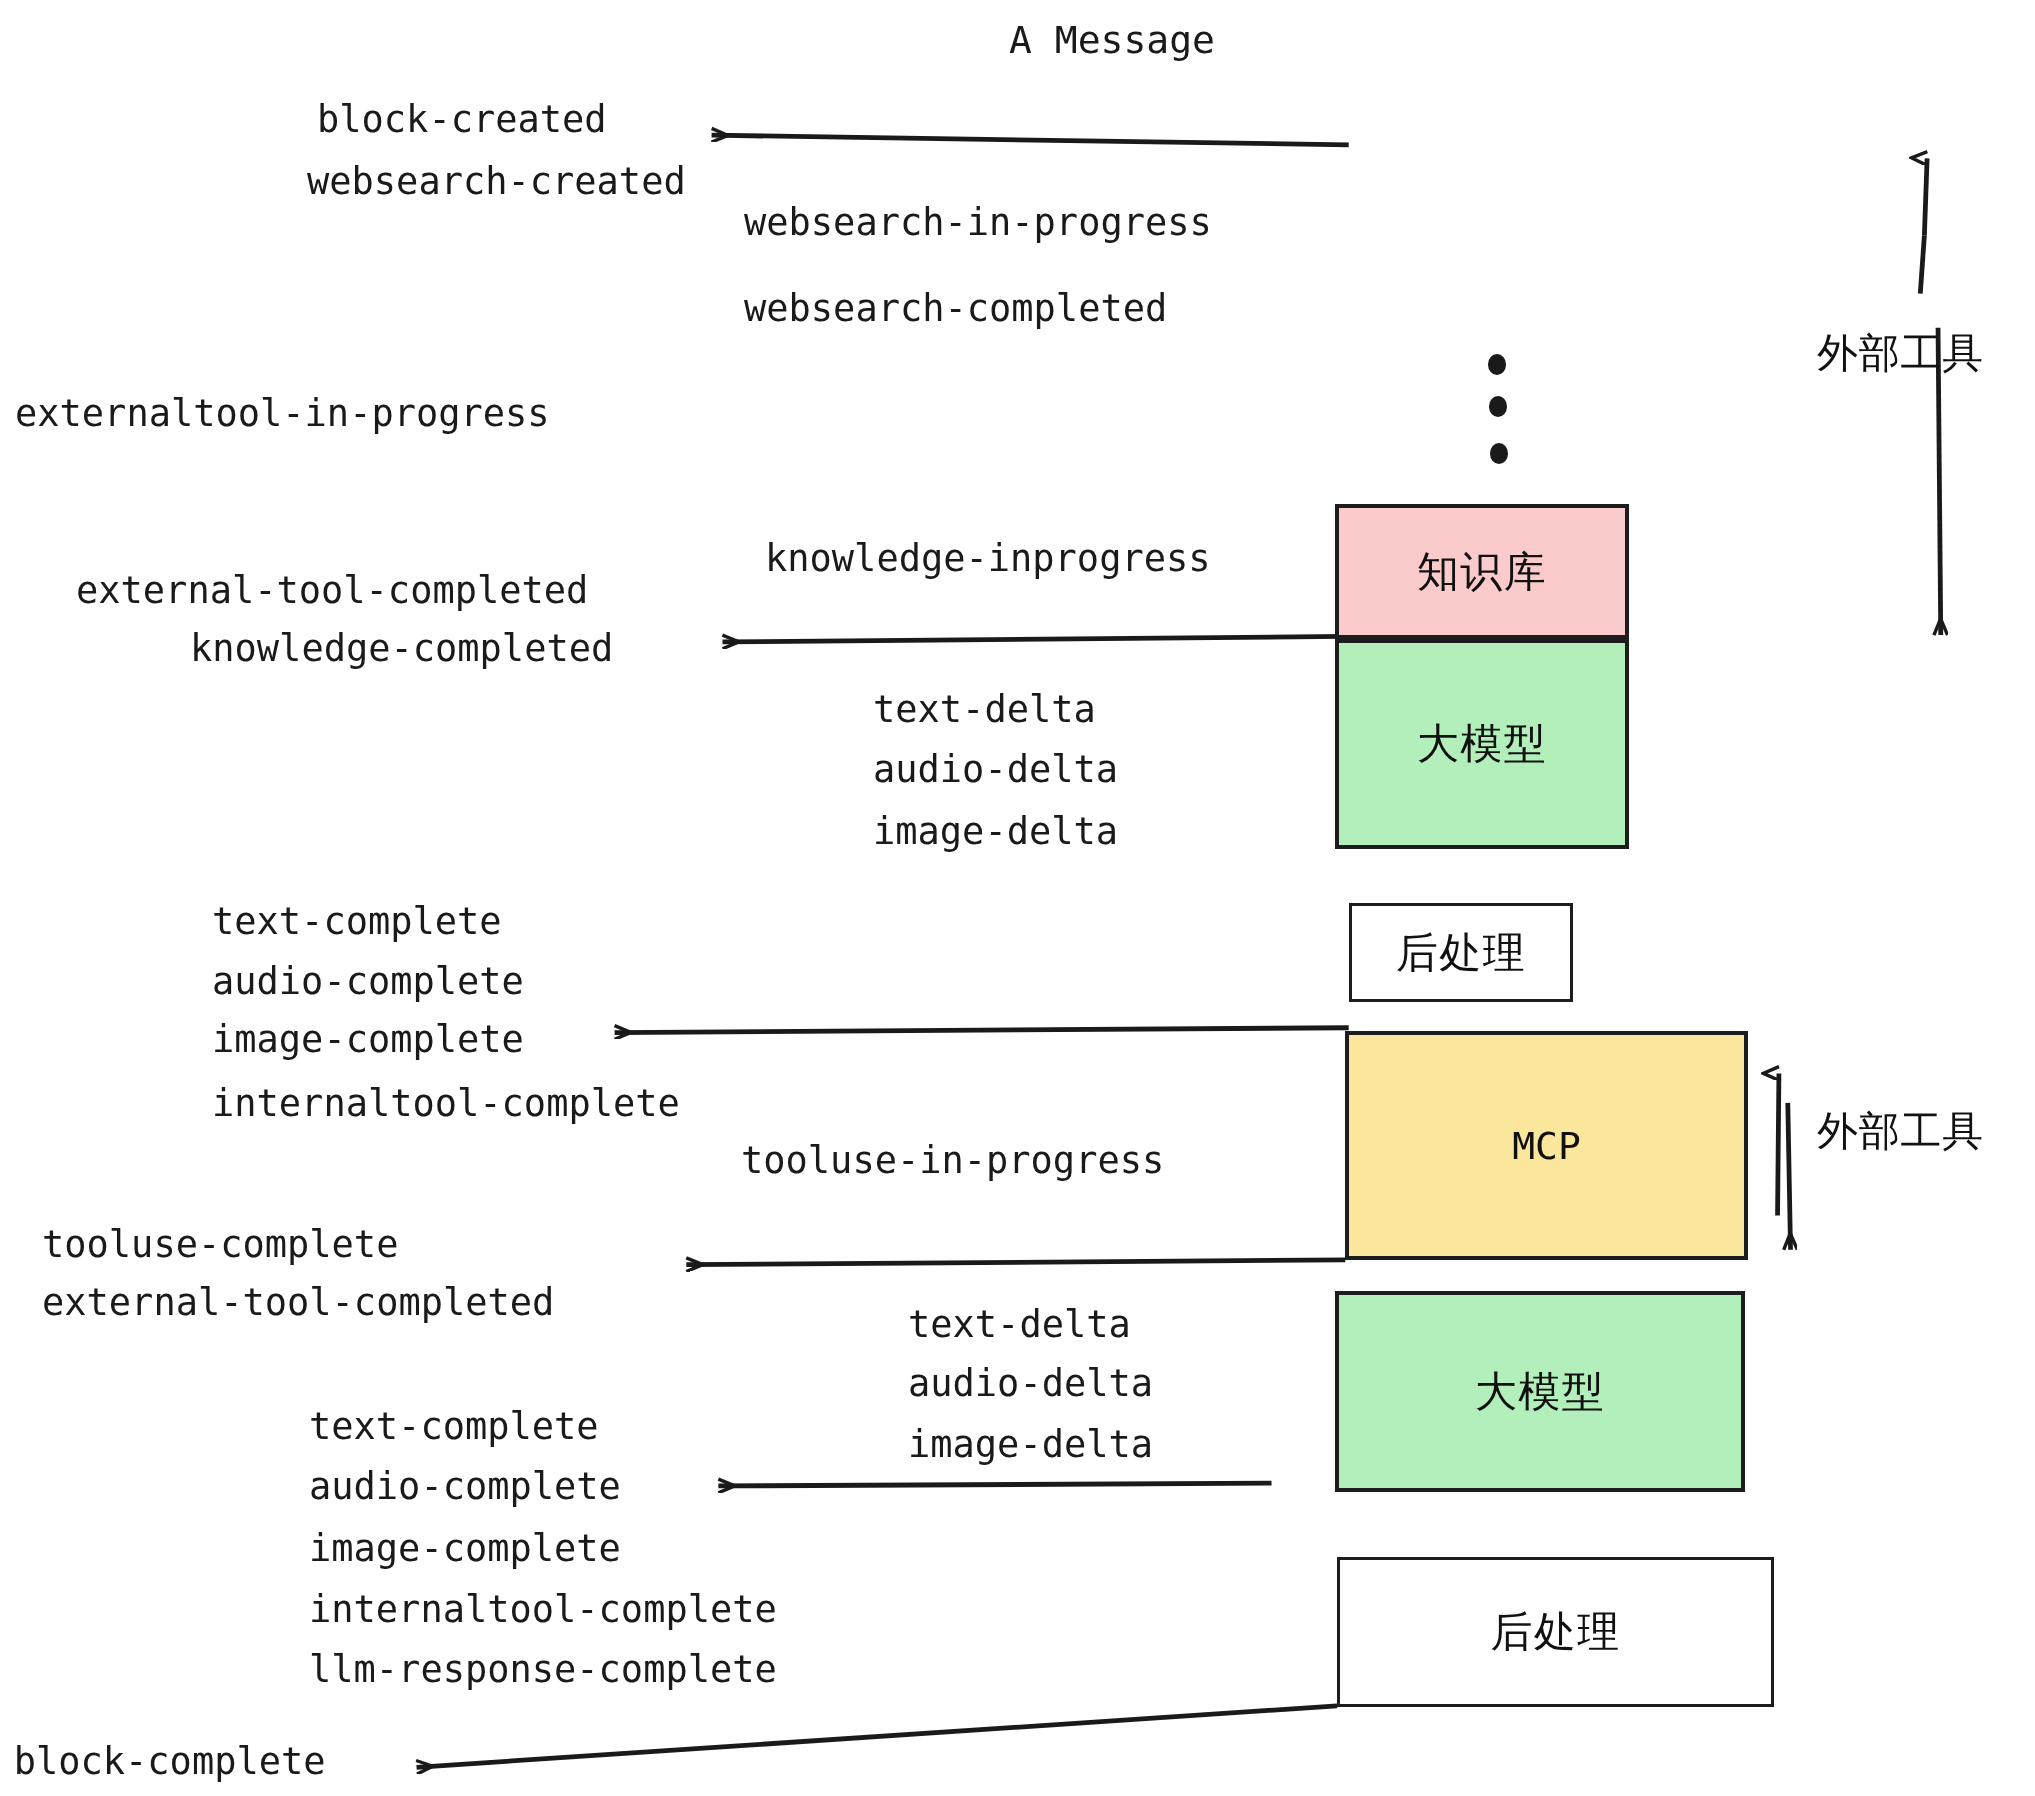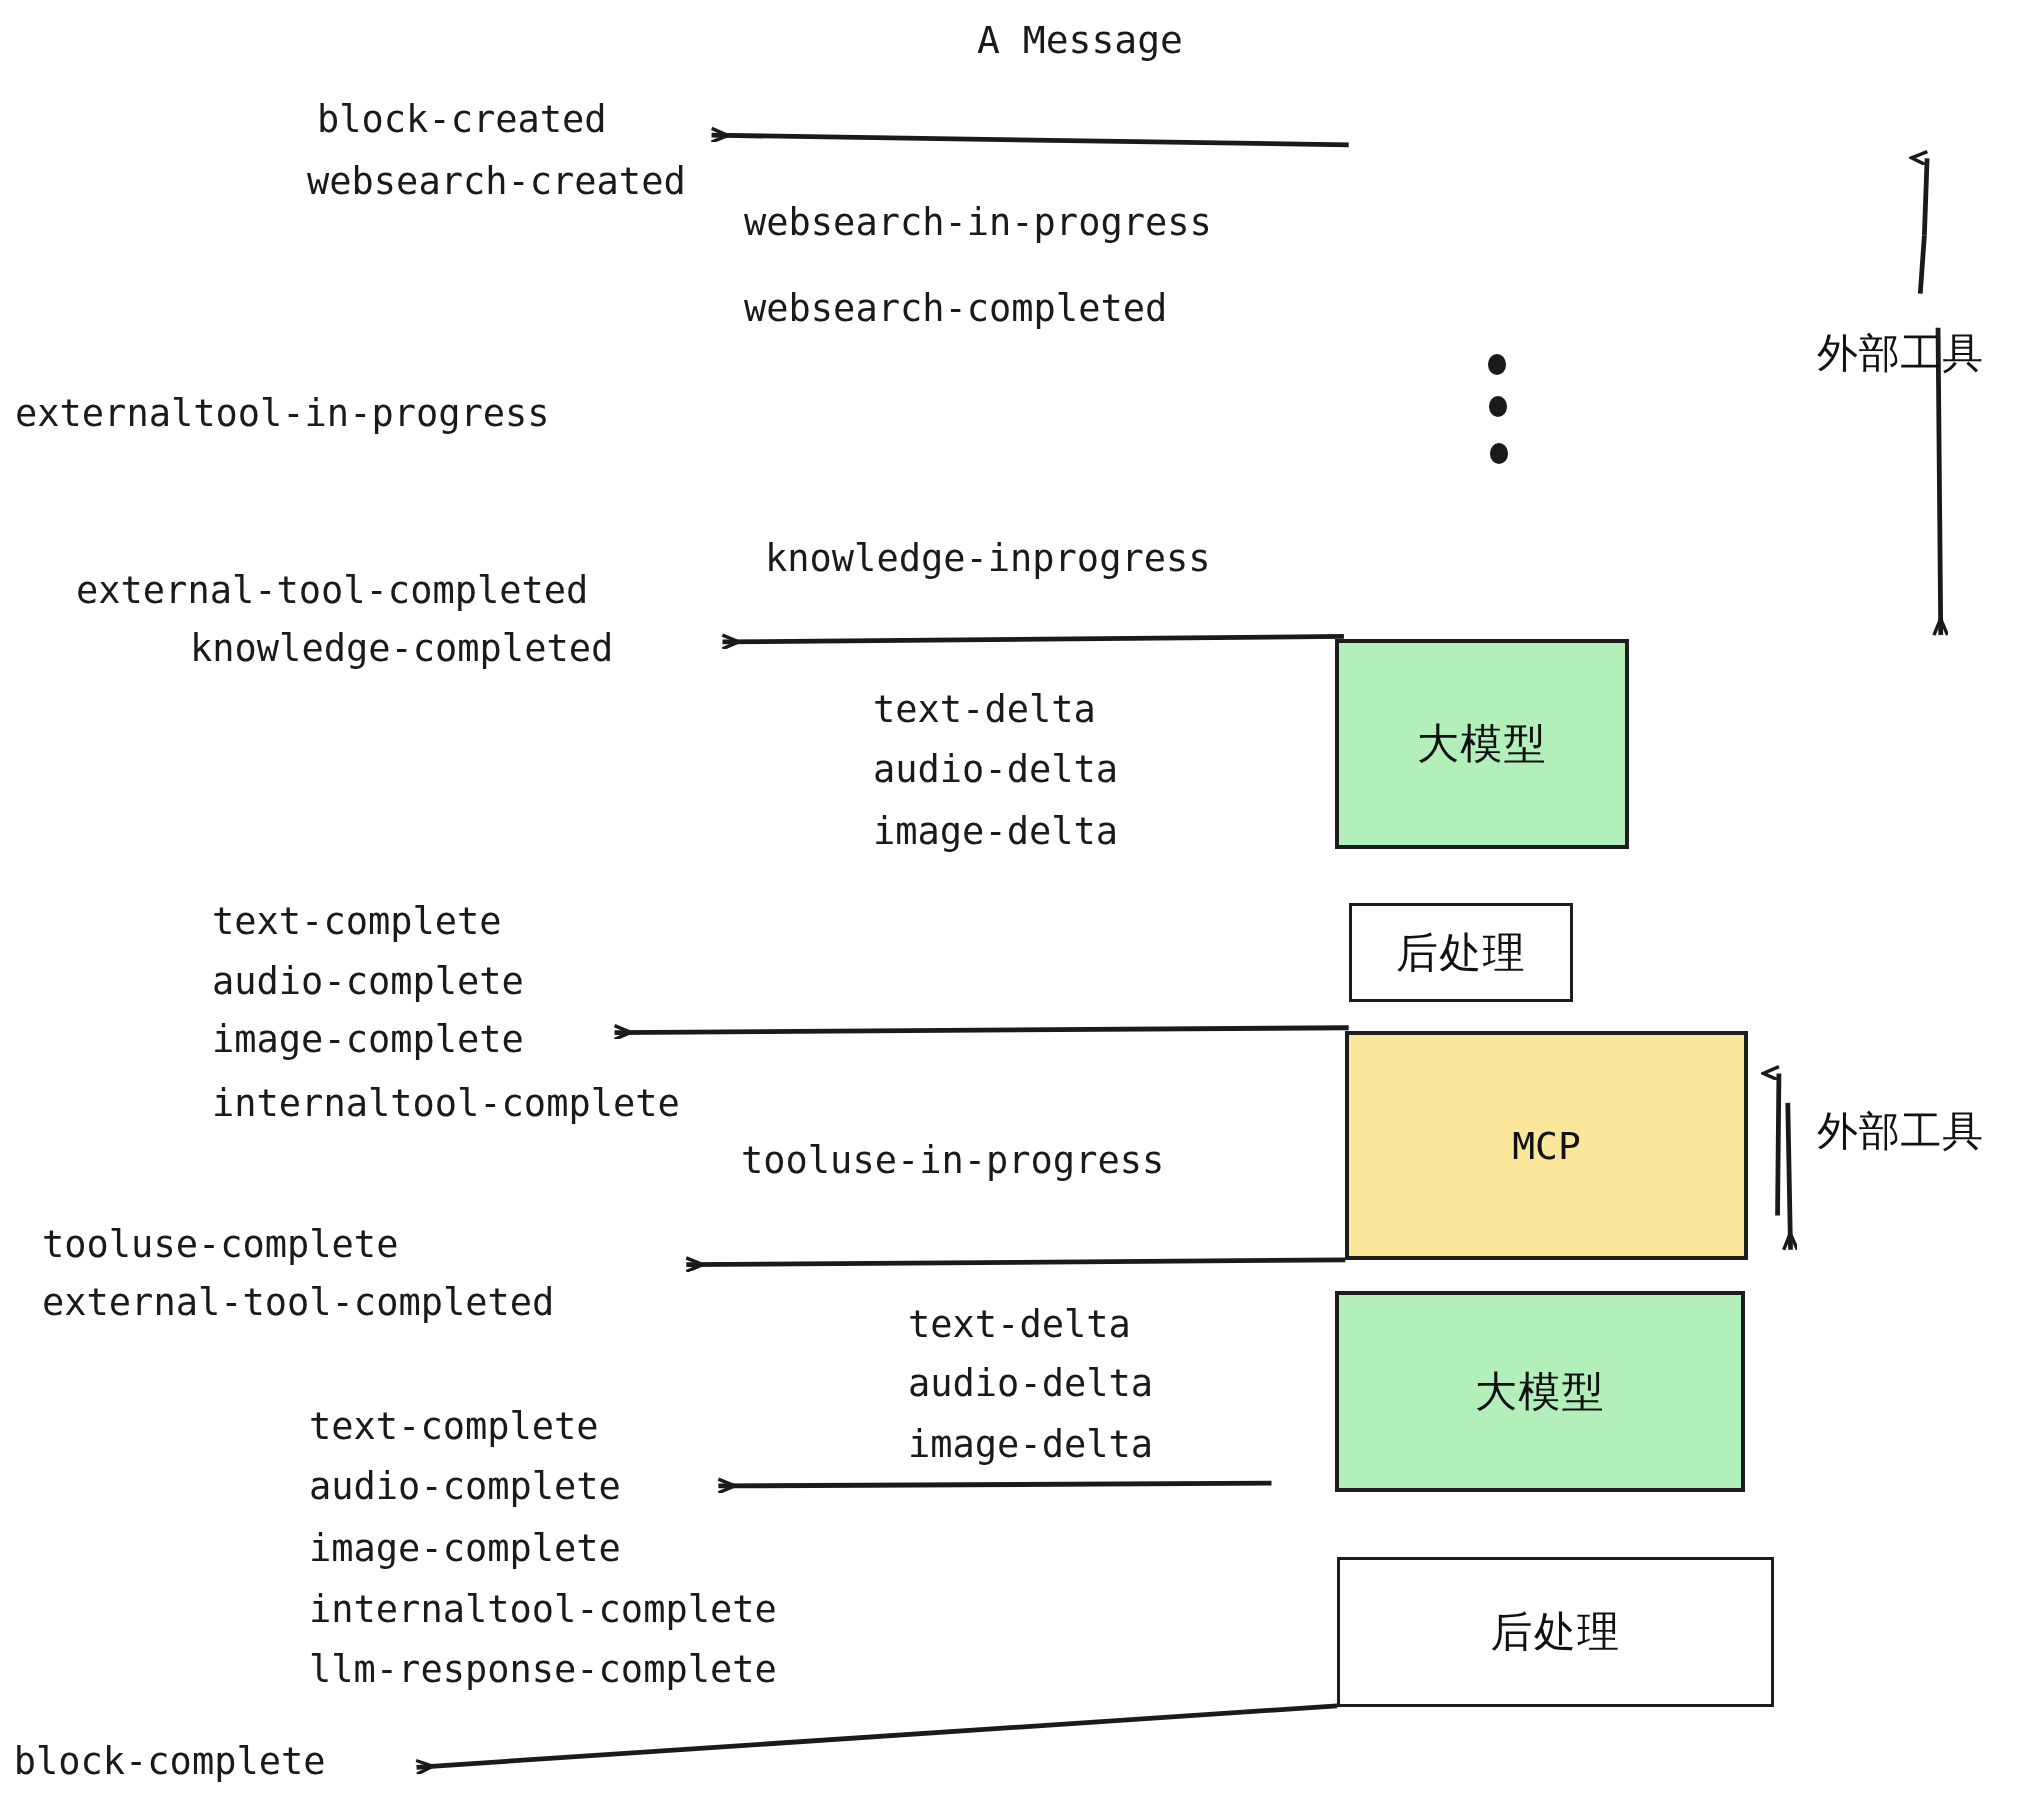--- a/index.html
+++ b/index.html
@@ -20,20 +20,21 @@
     letter-spacing:0px;
     line-height:1;
   }
   .title{
     position:absolute;
     white-space:nowrap;
     color:#1a1a1a;
     font-family:"DejaVu Sans Mono","Liberation Mono",monospace;
     font-size:38px;
     line-height:1;
+    margin-left:32px;
   }
   .box{
     position:absolute;
     box-sizing:border-box;
     border:4.1px solid #1d1d1d;
     display:flex;
     align-items:center;
     justify-content:center;
     color:#111111;
     font-family:"DejaVu Sans","Liberation Sans",sans-serif;
@@ -101,20 +102,23 @@
     <line x1="2618" y1="1615" x2="2622" y2="1830" stroke="#1a1a1a" stroke-width="7" marker-end="url(#ah)"></line>
   </svg>
 
   <div class="title" style="left:977px; top:20.5px;">A Message</div>
 
 
   <div class="dot" style="left:1488px; top:354px;"></div>
   <div class="dot" style="left:1489px; top:396px;"></div>
   <div class="dot" style="left:1490px; top:443px;"></div>
 
+  <div class="box" style="left:1335px; top:504px; width:294px; height:135px; background:#FBCBCB;">
+    <span>知识库</span>
+  </div>
 
   <div class="box" style="left:1335px; top:639px; width:294px; height:210px; background:#B2EFBB;">
     <span>大模型</span>
   </div>
 
   <div class="box" style="left:1349px; top:903px; width:224px; height:99px; background:#FFFFFF; border-width:3.4px;">
     <span>后处理</span>
   </div>
 
   <div class="box mono" style="left:1345px; top:1031px; width:403px; height:229px; background:#FBE79C;">

